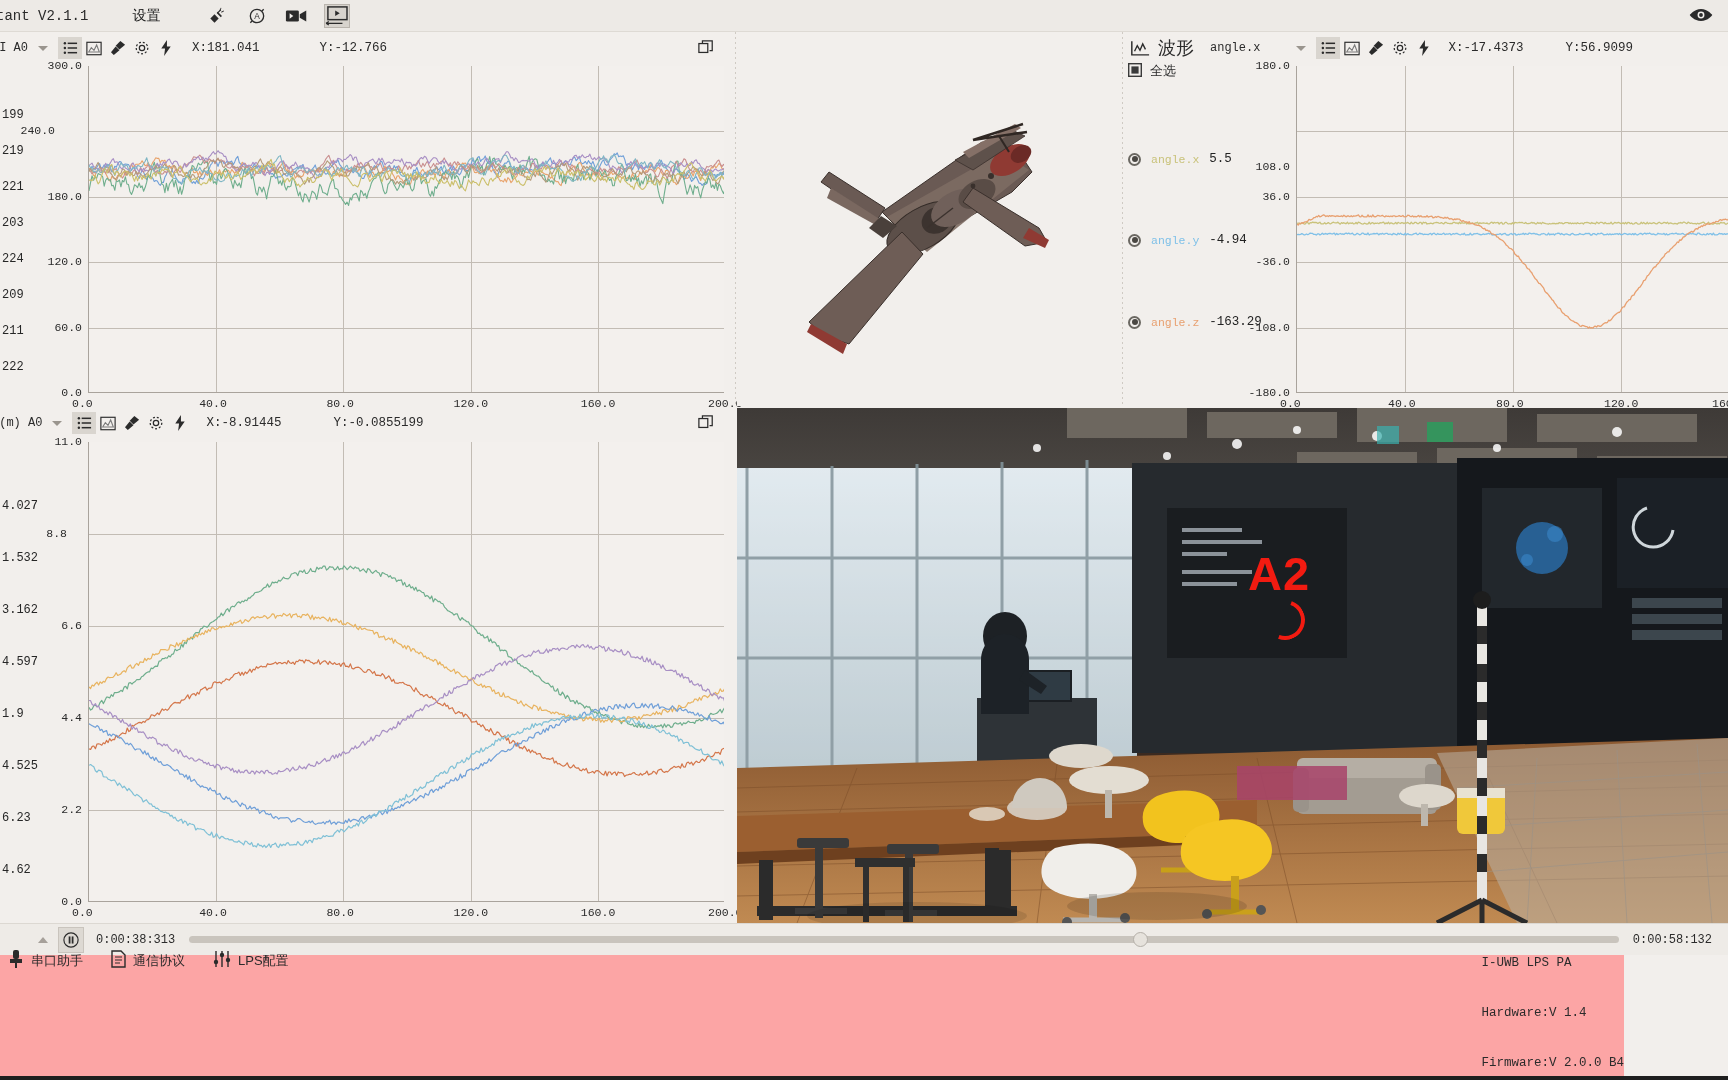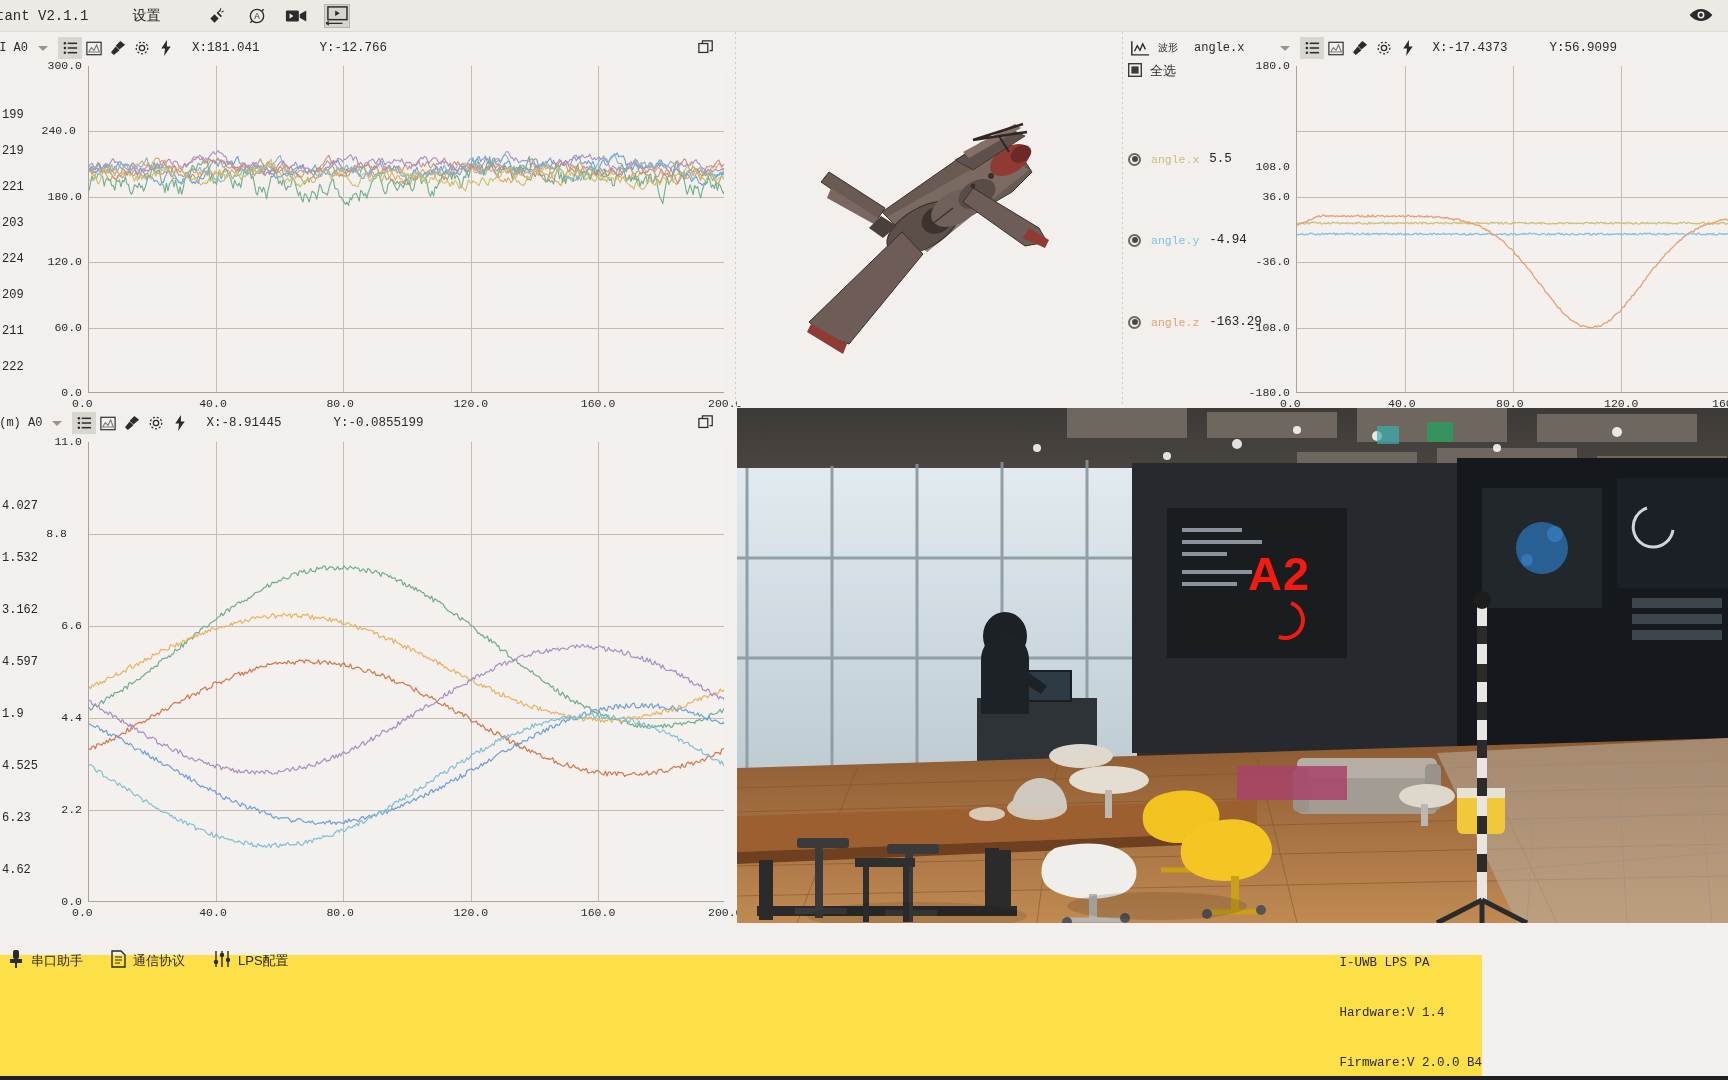--- a/index.html
+++ b/index.html
@@ -79,21 +79,21 @@
   
   .timeline { position:absolute; left:0; top:923px; width:1728px; height:32px; background:#eeebe7; border-top:1px solid #dcd8d2; display:flex; align-items:center; }
   .tl-caret { width:0;height:0;border-left:5px solid transparent;border-right:5px solid transparent;border-bottom:6px solid #a6a09a; margin-left:38px;}
   .pausebtn { width:26px;height:26px;margin-left:10px; background:#ddd9d3; display:flex;align-items:center;justify-content:center;border:1px solid #c9c4bd;}
   .tl-time { font-family:"Liberation Mono", monospace; font-size:12px; margin-left:12px; white-space:nowrap;}
   .tl-track { position:relative; flex:1; height:7px; margin:0 14px; background:#c9c4bd; border-radius:4px; }
   .tl-thumb { position:absolute; top:-4px; width:15px; height:15px; border-radius:50%; background:#e6e2dc; border:1px solid #b4afa8; }
   .tl-end { font-family:"Liberation Mono", monospace; font-size:12px; margin-right:16px; white-space:nowrap;}
 
   
-  .bottombar { position:absolute; left:0; top:955px; width:1482px; height:125px; background:#fde047; }
+  .bottombar { position:absolute; left:0; top:955px; width:1624px; height:125px; background:#fca5a5; }
   .bb-items { position:absolute; left:8px; top:-5px; display:flex; align-items:center; gap:28px; }
   .bb-item { display:flex; align-items:center; gap:7px; font-size:13px; cursor:pointer; }
   .bb-right { position:absolute; right:0px; top:1px; display:flex; gap:36px; font-family:"Liberation Mono", monospace; font-size:12.5px; white-space:nowrap;flex-direction:column; }
   .footerline { position:absolute; left:0; top:1076px; width:1728px; height:4px; background:#1f1f1f; }
 </style>
 </head>
 <body>
 
 <div class="app">
 
@@ -206,21 +206,21 @@
       <div class="leftcol" style="left: 2px; top: 216px;">203</div>
       <div class="leftcol" style="left: 2px; top: 252px;">224</div>
       <div class="leftcol" style="left: 2px; top: 288px;">209</div>
       <div class="leftcol" style="left: 2px; top: 324px;">211</div>
       <div class="leftcol" style="left: 2px; top: 360px;">222</div>
     </div>
 
   <div class="chart-wrap" style="left:0;top:56px;width:740px;height:350px;">
     <div id="rssi-yticks">
         <div class="ytick" style="top: 3px; right: 658px;">300.0</div>
-        <div class="ytick" style="top: 68.4px; right: 664px;">240.0</div>
+        <div class="ytick" style="top: 68.4px; right: 685px;">240.0</div>
         <div class="ytick" style="top: 133.8px; right: 658px;">180.0</div>
         <div class="ytick" style="top: 199.2px; right: 658px;">120.0</div>
         <div class="ytick" style="top: 264.6px; right: 658px;">60.0</div>
         <div class="ytick" style="top: 330px; right: 658px;">0.0</div>
       </div>
     <div id="rssi-xticks">
         <div class="xtick" style="left: 72px; top: 341px;">0.0</div>
         <div class="xtick" style="left: 199.2px; top: 341px;">40.0</div>
         <div class="xtick" style="left: 326.4px; top: 341px;">80.0</div>
         <div class="xtick" style="left: 453.6px; top: 341px;">120.0</div>
@@ -426,21 +426,21 @@
     </svg>
   </div>
 
   <div class="phead" style="position:absolute;left:1128px;top:34px;width:600px;">
     <span class="hicon">
       <svg width="20" height="17" viewBox="0 0 22 18">
           <path d="M2 1v15h19" fill="none" stroke="#2b2b2b" stroke-width="1.6"></path>
           <path d="M5 12l3-6 3 5 3-7 3 6" fill="none" stroke="#2b2b2b" stroke-width="1.5"></path>
         </svg>
     </span>
-    <span style="font-size:10px;margin-left:6px;">波形</span>
+    <span style="font-size:18px;margin-left:6px;">波形</span>
     <span class="sel" style="margin-left:16px;">angle.x</span>
     <span class="caret" style="margin-left:36px;"></span>
     <span class="hicon on">
       <svg width="15" height="14" viewBox="0 0 16 14">
           <g fill="#2b2b2b">
             <circle cx="2" cy="2" r="1.3"></circle>
             <rect x="5" y="1.2" width="10" height="1.6"></rect>
             <circle cx="2" cy="7" r="1.3"></circle>
             <rect x="5" y="6.2" width="10" height="1.6"></rect>
             <circle cx="2" cy="12" r="1.3"></circle>
@@ -737,20 +737,35 @@
         <path d="M745 492 L700 515M745 492 L790 515M745 492 L745 515" stroke="#2b2b2b" stroke-width="5" fill="none"></path>
       </g>
 
       <ellipse cx="420" cy="498" rx="90" ry="14" fill="#000" opacity="0.12"></ellipse>
       <ellipse cx="180" cy="508" rx="110" ry="14" fill="#000" opacity="0.10"></ellipse>
     </svg>
   </div>
   <div class="a2">A2</div>
   <div class="a2circ"></div>
 
+  <div class="timeline">
+    <span class="tl-caret"></span>
+    <span class="pausebtn">
+      <svg width="16" height="16" viewBox="0 0 18 18">
+          <circle cx="9" cy="9" r="8" fill="none" stroke="#2b2b2b" stroke-width="1.3"></circle>
+          <rect x="6.4" y="5" width="2" height="8" fill="#2b2b2b"></rect>
+          <rect x="9.8" y="5" width="2" height="8" fill="#2b2b2b"></rect>
+        </svg>
+    </span>
+    <span class="tl-time">0:00:38:313</span>
+    <span class="tl-track">
+      <span class="tl-thumb" id="tl-thumb" style="left: 66%;"></span>
+    </span>
+    <span class="tl-end">0:00:58:132</span>
+  </div>
 
   <div class="bottombar">
     <div class="bb-items" id="bb-items">
         <div class="bb-item">
           <span><svg width="16" height="18" viewBox="0 0 16 18">
               <rect x="5" y="0" width="6" height="9" rx="2" fill="#2b2b2b"></rect>
               <rect x="2" y="9" width="12" height="4" fill="#2b2b2b"></rect>
               <rect x="7" y="13" width="2" height="5" fill="#2b2b2b"></rect>
             </svg></span>
           <span>串口助手</span>

